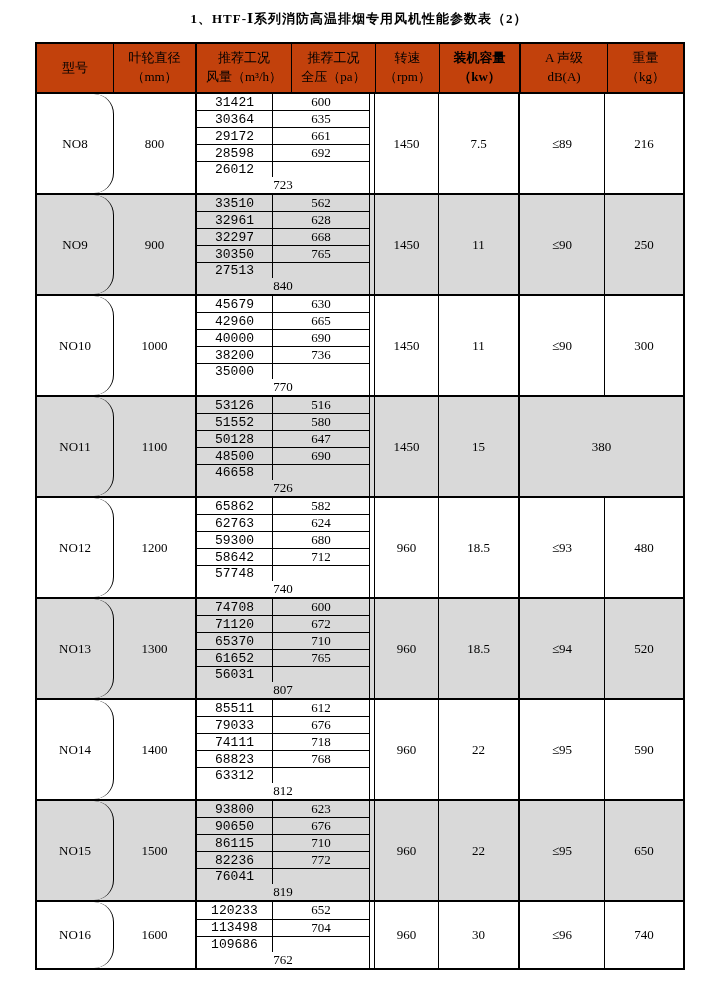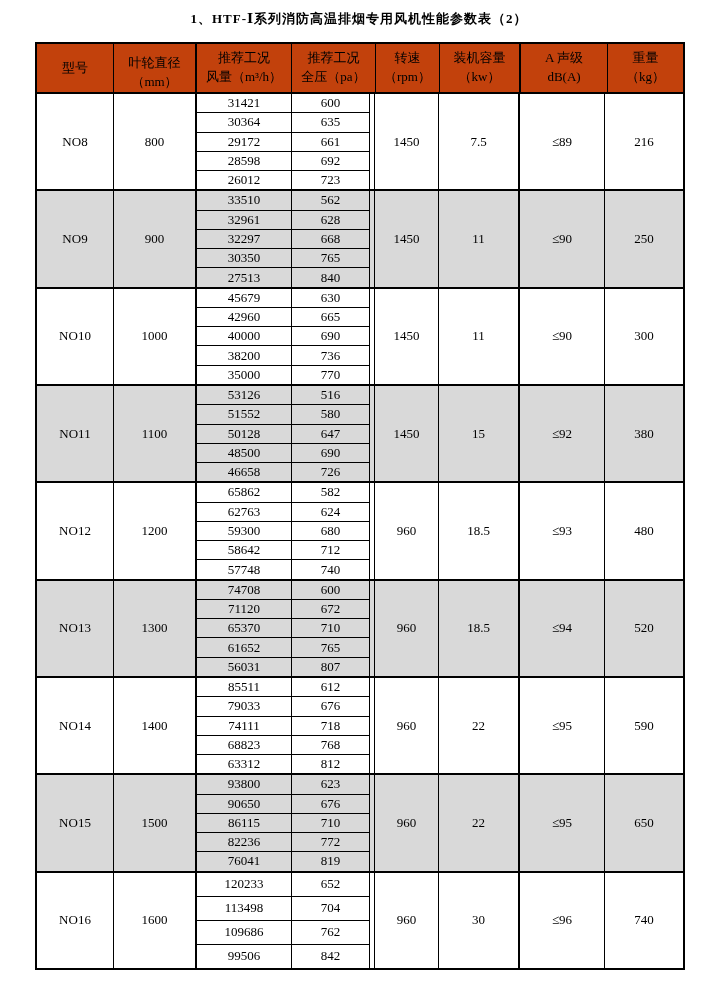--- a/index.html
+++ b/index.html
@@ -49,25 +49,25 @@
     justify-content: center;
     align-items: center;
     font-size: 13px;
     line-height: 1.45;
     box-sizing: border-box;
     border-right: 1px solid #000;
     text-align: center;
     white-space: nowrap;
   }
   .hc0 { width: 77px; }
-  .hc1 { width: 83px; border-right-width: 2px; justify-content: flex-end; }
+  .hc1 { width: 83px; border-right-width: 2px; }
   .hc2 { width: 95px; }
   .hc3 { width: 84px; }
   .hc4 { width: 64px; }
-  .hc5 { width: 81px; border-right-width: 2px; }
+  .hc5 { width: 81px; border-right-width: 2px; font-weight: bold; }
   .hc6 { width: 87px; }
   .hc7 { flex: 1; border-right: none; }
 
   .bands {
     flex: 1;
     display: flex;
     flex-direction: column;
   }
   .band {
     flex: 1;
@@ -81,51 +81,51 @@
 
   .cell {
     display: flex;
     align-items: center;
     justify-content: center;
     font-size: 13px;
     box-sizing: border-box;
     border-right: 1px solid #000;
     white-space: nowrap;
   }
-  .w-model { width: 77px; }
+  .w-model { width: 77px; border-radius: 20px; }
   .w-diam  { width: 83px; border-right-width: 2px; }
   .w-rpm   { width: 64px; }
   .w-kw    { width: 81px; border-right-width: 2px; }
   .w-db    { width: 85px; }
   .w-kg    { flex: 1; border-right: none; }
 
   .subtable {
     width: 173px;
     flex: none;
     display: flex;
     flex-direction: column;
     border-right: 1px solid #000;
     box-sizing: border-box;
   }
   .subrow {
     flex: 1;
     display: flex;
     border-bottom: 1px solid #000;
     box-sizing: border-box;
   }
-  .subrow:last-child { border-bottom: none; }
+  .subrow:last-child { border-bottom: none; flex-direction: column; }
   .flow-cell, .press-cell {
     display: flex;
     align-items: center;
     justify-content: center;
     font-size: 13px;
     box-sizing: border-box;
     white-space: nowrap;
   }
-  .flow-cell { width: 95px; border-right: 1px solid #000; }
+  .flow-cell { width: 76px; border-right: 1px solid #000; font-family: Liberation Mono, monospace; }
   .press-cell { flex: 1; text-align: center; }
   .gapcol {
     width: 5px;
     flex: none;
     border-right: 1px solid #000;
     box-sizing: border-box;
   }
 </style>
 </head>
 <body>
@@ -281,21 +281,20 @@
             <div class="press-cell">690</div>
           </div>
           <div class="subrow">
             <div class="flow-cell">46658</div>
             <div class="press-cell">726</div>
           </div>
         </div>
         <div class="gapcol"></div>
         <div class="cell w-rpm">1450</div>
         <div class="cell w-kw">15</div>
-        <div class="cell w-db">≤92</div>
         <div class="cell w-kg">380</div>
       </div>
       <div class="band">
         <div class="cell w-model">NO12</div>
         <div class="cell w-diam">1200</div>
         <div class="subtable">
           <div class="subrow">
             <div class="flow-cell">65862</div>
             <div class="press-cell">582</div>
           </div>
@@ -424,24 +423,20 @@
             <div class="press-cell">652</div>
           </div>
           <div class="subrow">
             <div class="flow-cell">113498</div>
             <div class="press-cell">704</div>
           </div>
           <div class="subrow">
             <div class="flow-cell">109686</div>
             <div class="press-cell">762</div>
           </div>
-          <div class="subrow">
-            <div class="flow-cell">99506</div>
-            <div class="press-cell">842</div>
-          </div>
         </div>
         <div class="gapcol"></div>
         <div class="cell w-rpm">960</div>
         <div class="cell w-kw">30</div>
         <div class="cell w-db">≤96</div>
         <div class="cell w-kg">740</div>
       </div>
     </div>
 </div>
 

